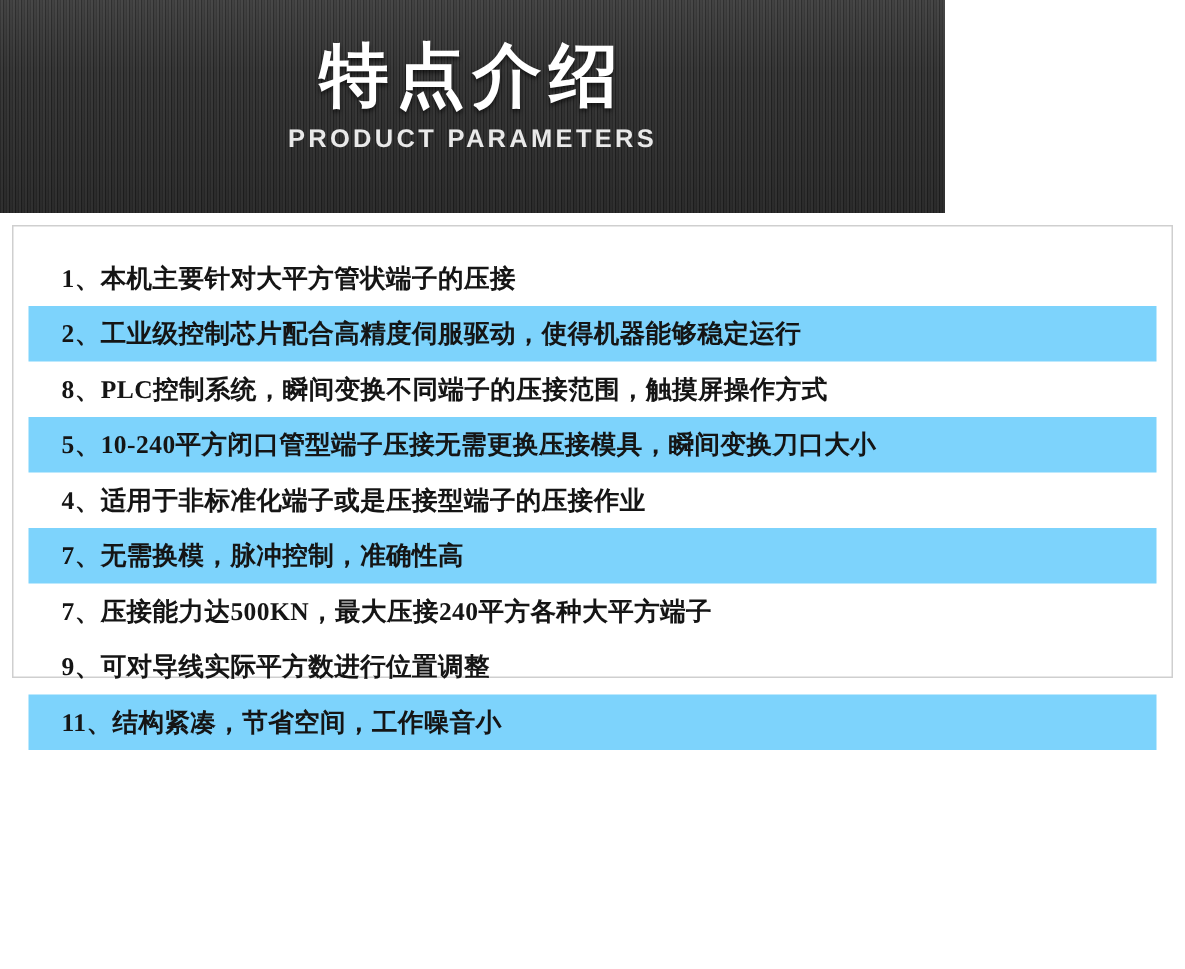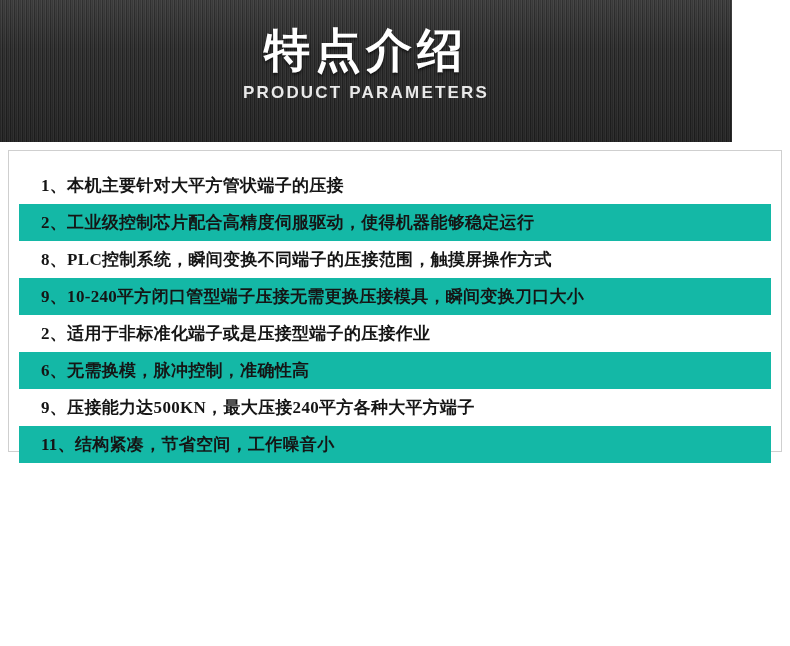--- a/index.html
+++ b/index.html
@@ -17,21 +17,21 @@
     position: relative;
     width: 790px;
     height: 646px;
     background: #ffffff;
     box-sizing: border-box;
   }
 
   
   .banner {
     position: relative;
-    width: 732px;
+    width: 630px;
     height: 142px;
     background:
       repeating-linear-gradient(
         90deg,
         #2c2c2c 0px, #2c2c2c 1px,
         #3a3a3a 1px, #3a3a3a 2px,
         #222222 2px, #222222 3px,
         #343434 3px, #343434 4px
       ),
       linear-gradient(180deg, #3a3a3a 0%, #262626 50%, #303030 100%);
@@ -94,21 +94,21 @@
     padding: 0 0 0 22px;
     font-size: 17px;
     color: #151515;
     font-family: "Liberation Serif", "DejaVu Serif", serif;
     font-weight: bold;
     white-space: nowrap;
     letter-spacing: 0.3px;
     box-sizing: border-box;
   }
   .row.alt {
-    background: #14b8a6;
+    background: #7dd3fc;
   }
   .row.plain {
     background: transparent;
   }
 
   
   .footer {
     position: absolute;
     left: 0;
     bottom: 0;
@@ -127,23 +127,24 @@
       <div class="banner-title">特点介绍</div>
       <div class="banner-sub">PRODUCT PARAMETERS</div>
     </div>
   </div>
 
   <div class="content">
     <ul class="list">
       <li class="row plain">1、本机主要针对大平方管状端子的压接</li>
       <li class="row alt">2、工业级控制芯片配合高精度伺服驱动，使得机器能够稳定运行</li>
       <li class="row plain">8、PLC控制系统，瞬间变换不同端子的压接范围，触摸屏操作方式</li>
-      <li class="row alt">9、10-240平方闭口管型端子压接无需更换压接模具，瞬间变换刀口大小</li>
-      <li class="row plain">2、适用于非标准化端子或是压接型端子的压接作业</li>
-      <li class="row alt">6、无需换模，脉冲控制，准确性高</li>
-      <li class="row plain">9、压接能力达500KN，最大压接240平方各种大平方端子</li>
+      <li class="row alt">5、10-240平方闭口管型端子压接无需更换压接模具，瞬间变换刀口大小</li>
+      <li class="row plain">4、适用于非标准化端子或是压接型端子的压接作业</li>
+      <li class="row alt">7、无需换模，脉冲控制，准确性高</li>
+      <li class="row plain">7、压接能力达500KN，最大压接240平方各种大平方端子</li>
+      <li class="row plain">9、可对导线实际平方数进行位置调整</li>
       <li class="row alt">11、结构紧凑，节省空间，工作噪音小</li>
     </ul>
   </div>
 
   <div class="footer"></div>
 
 </div>
 
 </body></html>

